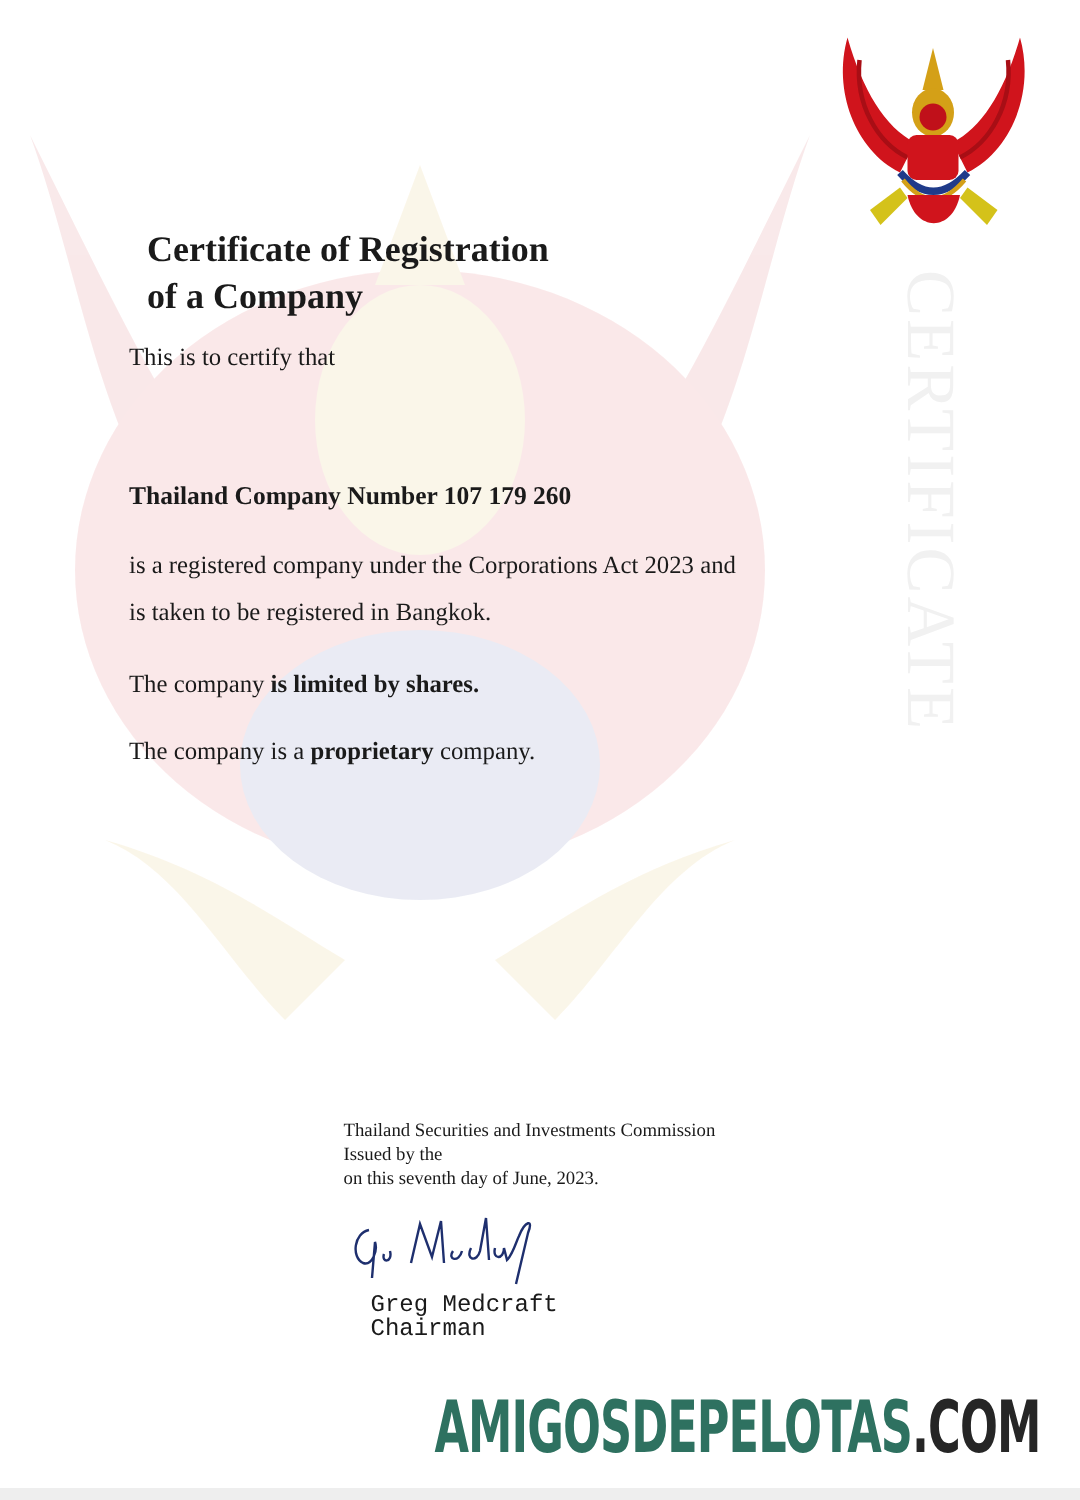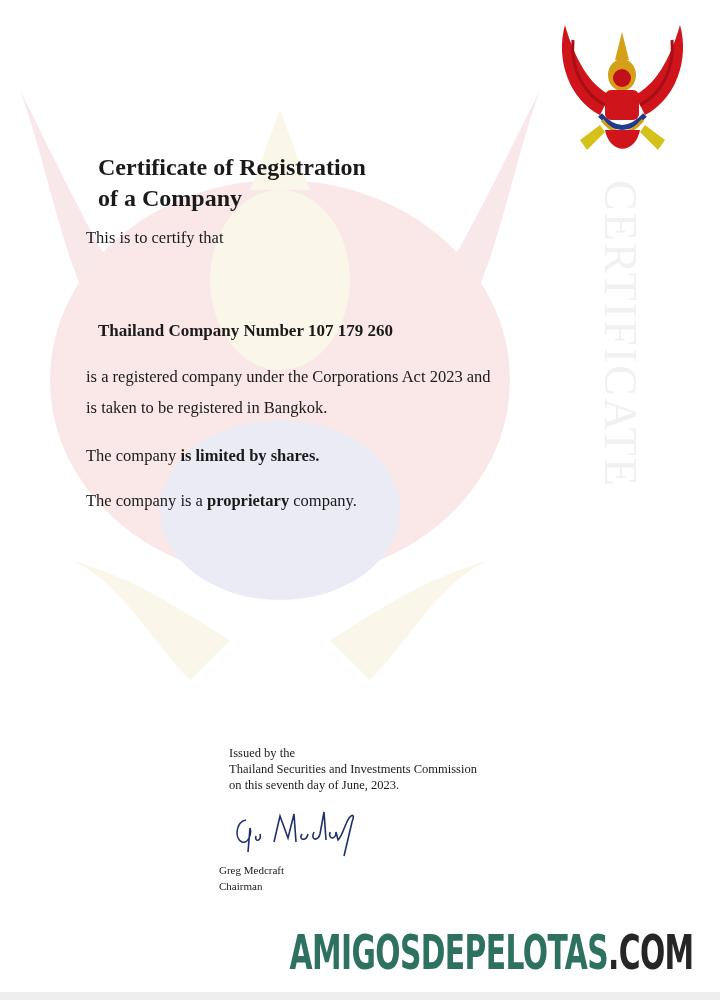--- a/index.html
+++ b/index.html
@@ -25,27 +25,27 @@
     line-height: 1;
   }
   .content {
     position: absolute; left: 86px; top: 140px; width: 500px;
   }
   .title {
     font-weight: bold; font-size: 24px; line-height: 31px; margin: 12px;
   }
   .p { font-size: 16.5px; margin: 0; position: absolute; left: 0; white-space: nowrap; }
   .company-name { font-weight: bold; font-size: 21px; position: absolute; left: 0; }
-  .company-number { font-weight: bold; font-size: 17px; position: absolute; left: 12px; }
+  .company-number { font-weight: bold; font-size: 17px; position: absolute; left: 0; }
   .b { font-weight: bold; }
   .issued {
     position: absolute; left: 229px; top: 745px; font-size: 12.5px; line-height: 16px;
   }
   .signature { position: absolute; left: 232px; top: 808px; width: 130px; height: 50px; }
-  .signer { position: absolute; left: 219px; top: 862px; font-size: 11px; line-height: 16px; }
+  .signer { position: absolute; left: 247px; top: 862px; font-size: 16px; line-height: 16px; font-family: Liberation Mono, monospace; }
   .brand {
     position: absolute; right: 26px; top: 922px;
     font-family: "DejaVu Sans", sans-serif; font-weight: bold;
     font-size: 48px; letter-spacing: -1px;
     transform: scaleX(0.62); transform-origin: right center;
     white-space: nowrap; line-height: 60px;
   }
   .brand .green { color: #2e7160; }
   .brand .dark { color: #262626; }
   .bottom-bar {
@@ -97,22 +97,22 @@
   <p class="p" style="top:258px">is taken to be registered in Bangkok.</p>
   <p class="p" style="top:306px">
     <span>The company </span><span class="b">is limited by shares.</span>
   </p>
   <p class="p" style="top:351px">
     <span>The company is a </span><span class="b">proprietary</span><span> company.</span>
   </p>
 </div>
 
 <div class="issued">
+  <div>Thailand Securities and Investments Commission</div>
   <div>Issued by the</div>
-  <div>Thailand Securities and Investments Commission</div>
   <div>on this seventh day of June, 2023.</div>
 </div>
 
 <svg class="signature" viewBox="0 0 130 50">
   <path d="M14 12 C 4 14, 2 30, 10 34 C 16 36, 20 26, 18 20 L 16 44 M 24 28 C 22 34, 30 34, 28 26" stroke="#1e2f6e" stroke-width="1.6" fill="none"></path>
   <path d="M42 34 L 48 8 L 56 30 L 62 6 L 64 34 M 70 26 C 66 32, 74 34, 76 26 M 82 24 C 78 32, 86 34, 88 26 L 92 4 L 94 32 M 98 24 C 96 32, 104 32, 104 24 L 106 32 C 110 28, 112 20, 114 16 C 118 6, 124 4, 120 14 L 112 48" stroke="#1e2f6e" stroke-width="1.6" fill="none"></path>
 </svg>
 
 <div class="signer">
   <div>Greg Medcraft</div>

